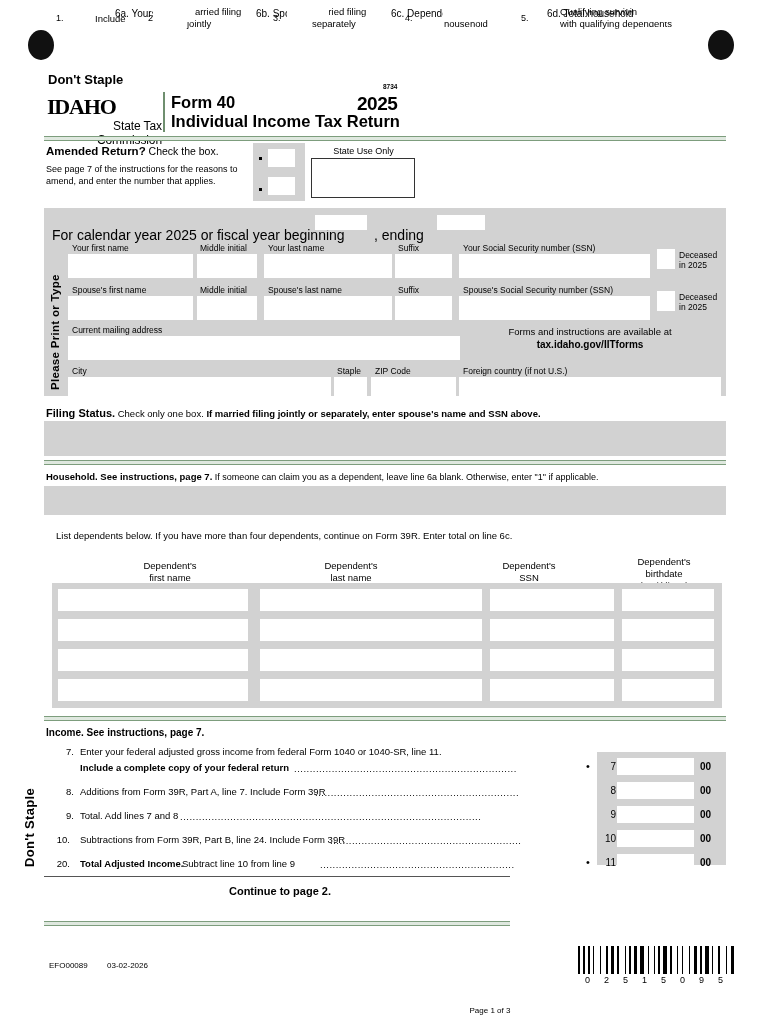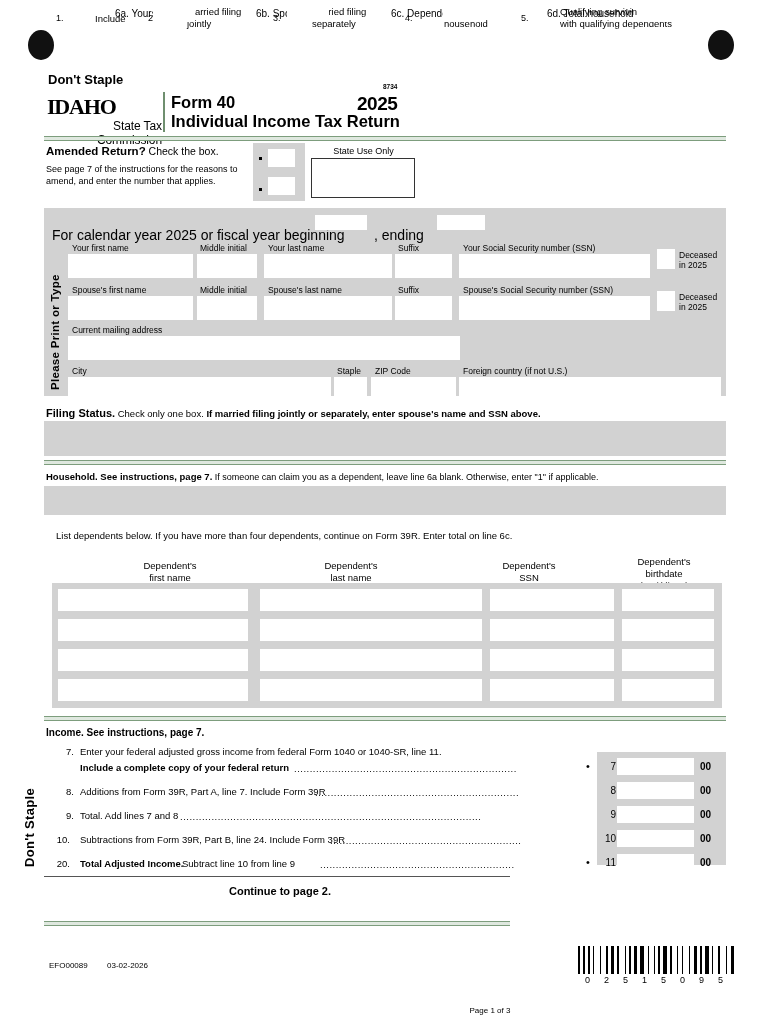--- a/index.html
+++ b/index.html
@@ -176,20 +176,24 @@
   <div class="fld-box" style="left:395px;top:296px;width:57px;height:24px;"></div>
   <div class="fld-label" style="left:463px;top:285px;">Spouse's Social Security number (SSN)</div>
   <div class="fld-box" style="left:459px;top:296px;width:191px;height:24px;"></div>
   <div class="fld-box" style="left:657px;top:291px;width:18px;height:20px;"></div>
   <div class="fld-label" style="left:679px;top:292px;">Deceased</div>
   <div class="fld-label" style="left:679px;top:302px;">in 2025</div>
 
   <div class="fld-label" style="left:72px;top:325px;">Current mailing address</div>
   <div class="fld-box" style="left:68px;top:336px;width:392px;height:24px;"></div>
 
+  <div id="forms-avail">
+    <div>Forms and instructions are available at</div>
+    <b>tax.idaho.gov/IITforms</b>
+  </div>
 
   <div class="fld-label" style="left:72px;top:366px;">City</div>
   <div class="fld-box" style="left:68px;top:377px;width:263px;height:19px;"></div>
   <div class="fld-label" style="left:337px;top:366px;">Staple</div>
   <div class="fld-box" style="left:334px;top:377px;width:33px;height:19px;"></div>
   <div class="fld-label" style="left:375px;top:366px;">ZIP Code</div>
   <div class="fld-box" style="left:371px;top:377px;width:85px;height:19px;"></div>
   <div class="fld-label" style="left:463px;top:366px;">Foreign country (if not U.S.)</div>
   <div class="fld-box" style="left:459px;top:377px;width:262px;height:19px;"></div>
 

